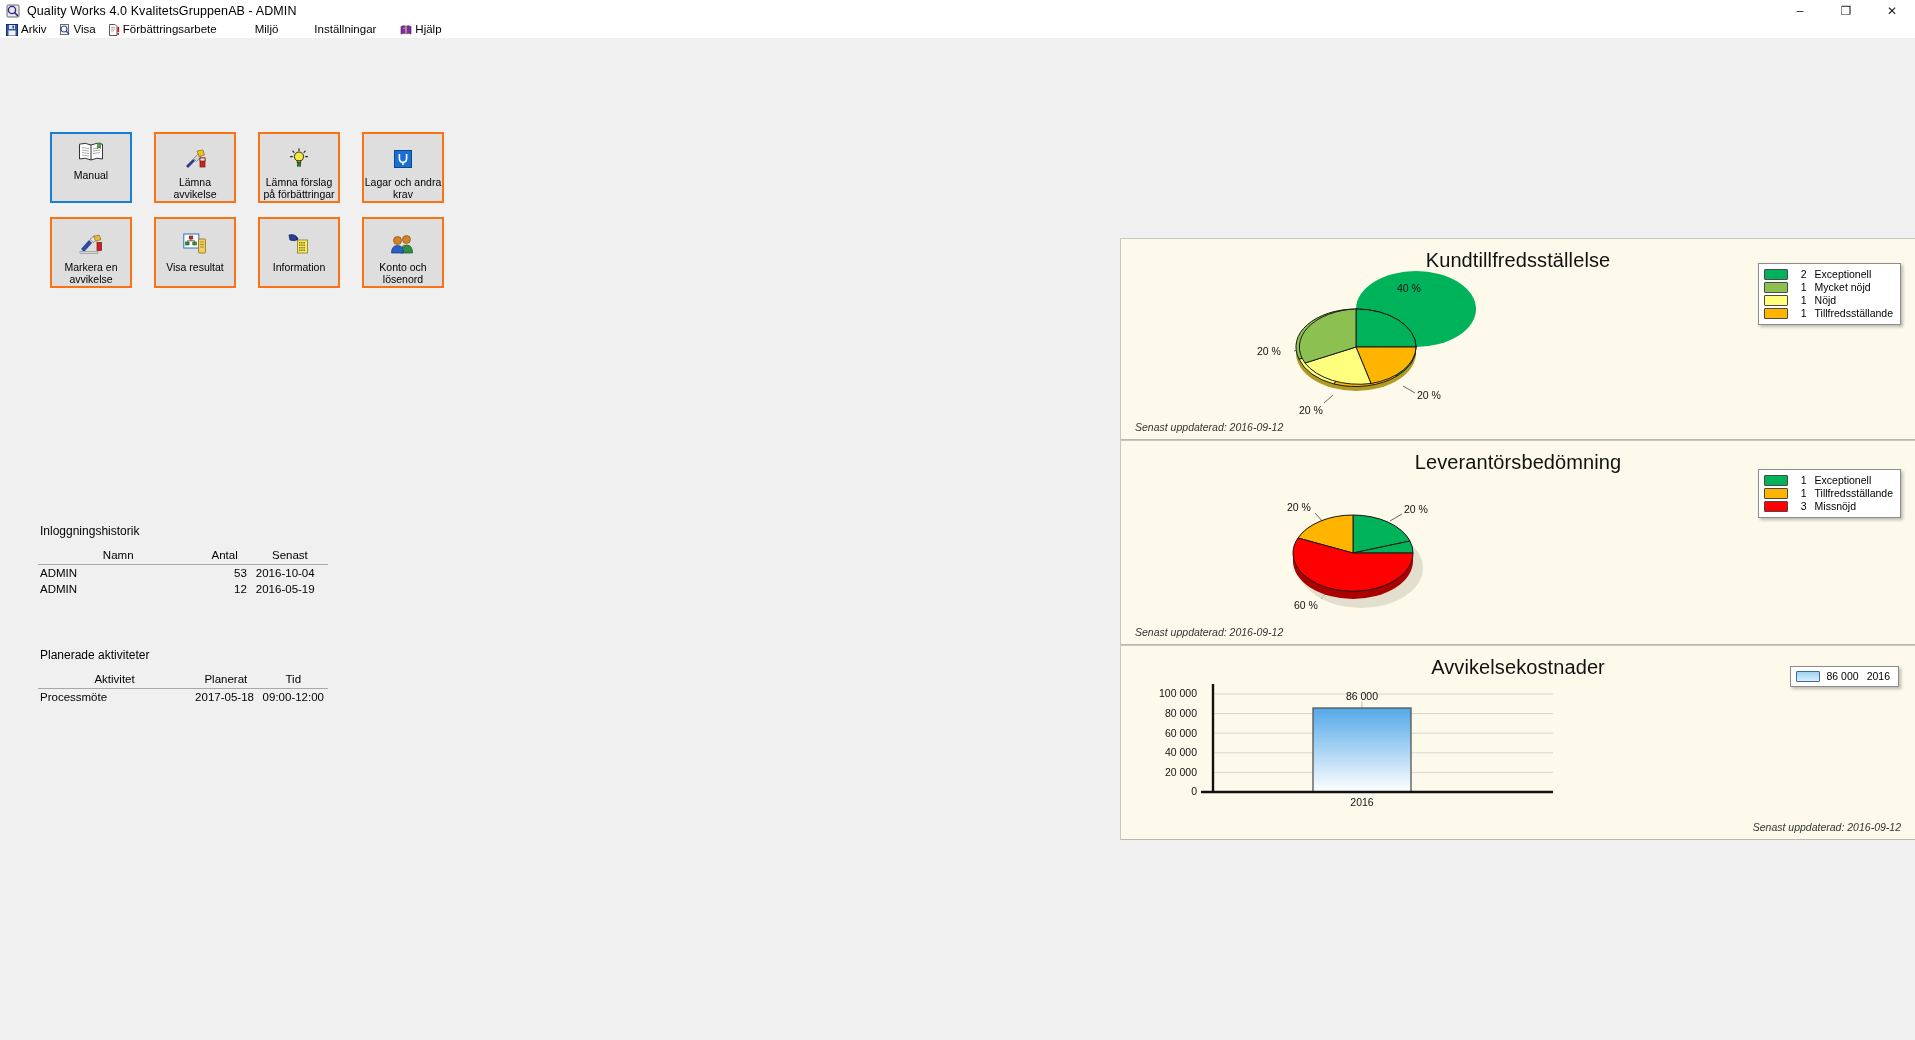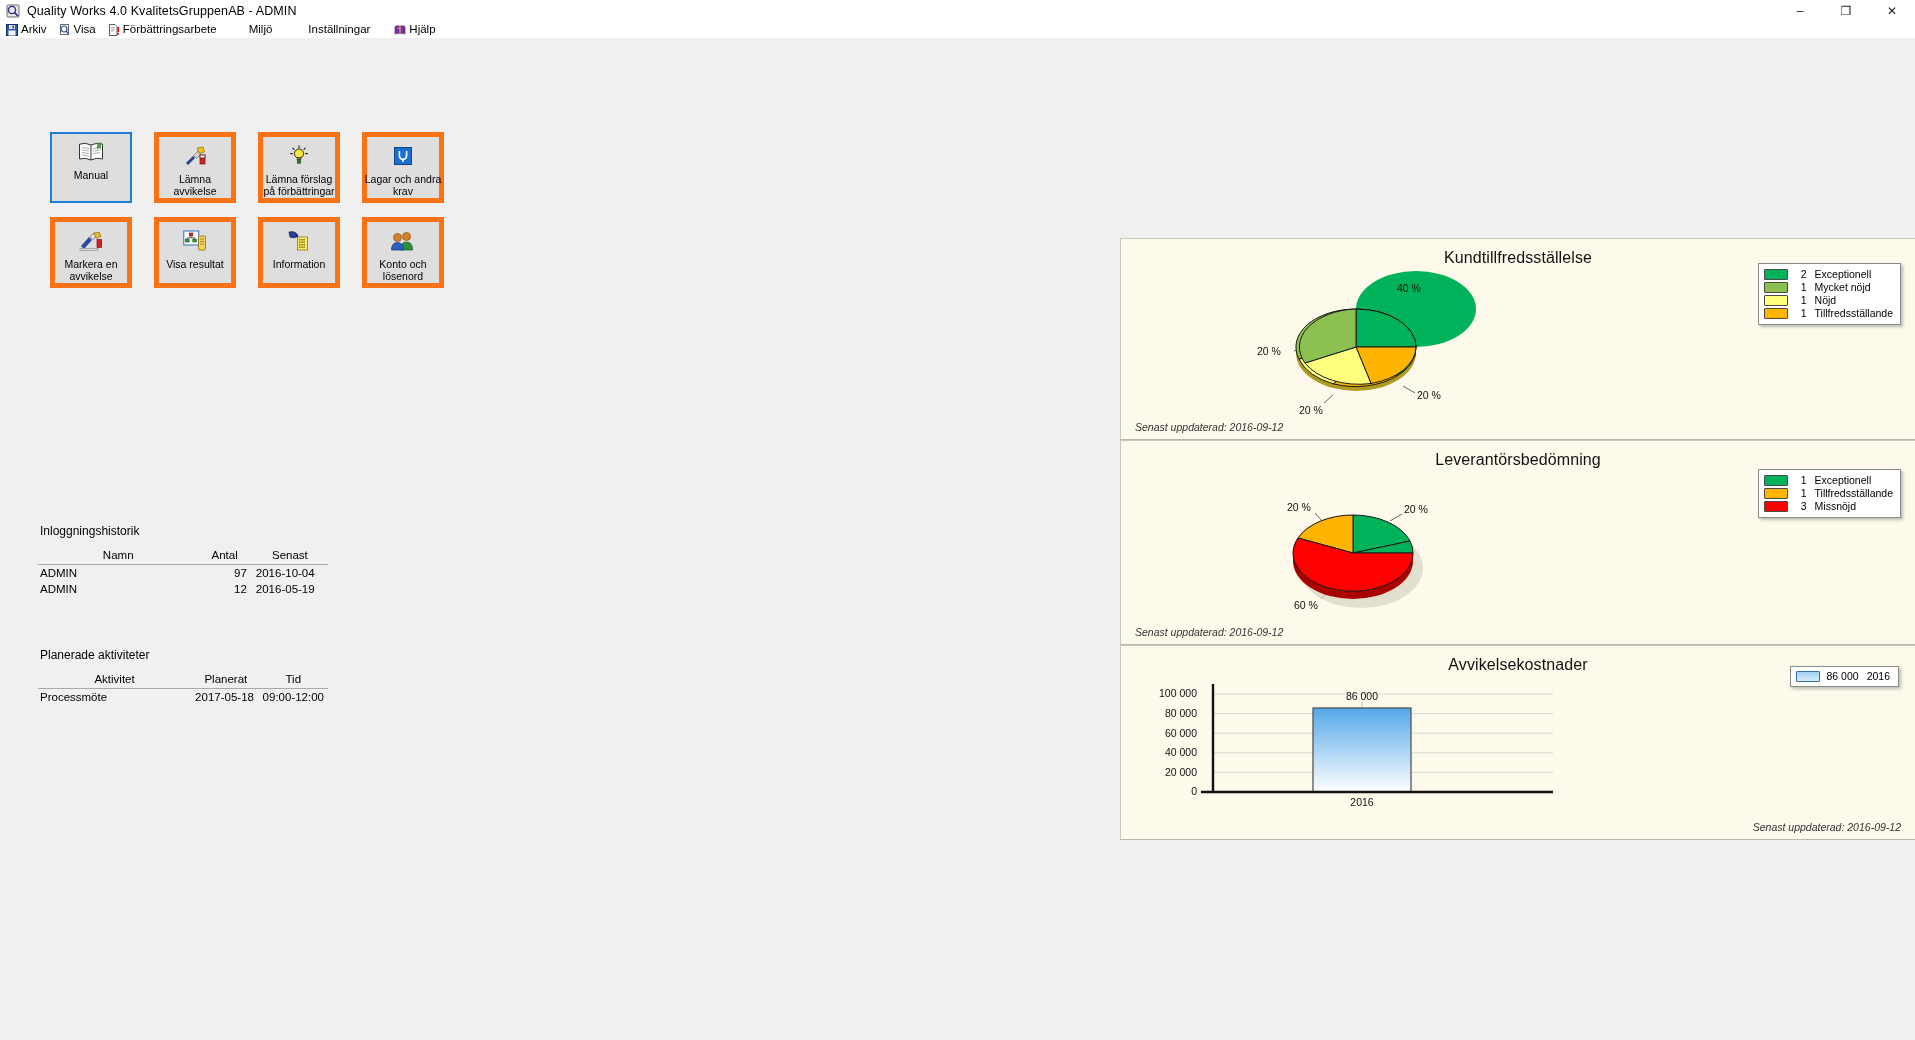--- a/index.html
+++ b/index.html
@@ -61,26 +61,26 @@
 
   
   #button-grid{
     position:absolute;left:50px;top:94px;
   }
   .btn-row{display:flex;}
   .btn-row.row2{margin-top:12px;}
   .qw-button{
     width:82px;height:71px;
     background:#dedede;
-    border:5px solid #f97316;
+    border:2px solid #f97316;
     margin-right:4px;
     display:flex;flex-direction:column;align-items:center;
     justify-content:flex-start;
     box-sizing:border-box;
-    padding-top:7px;
+    padding-top:13px;
     cursor:default;
     position:relative;
   }
   .qw-button.selected{
     border:2px solid #1a7ed6;
     padding-top:6px;
   }
   .qw-button .btn-icon{
     height:24px;width:26px;display:flex;align-items:center;justify-content:center;
     margin-bottom:5px;flex:none;
@@ -126,21 +126,21 @@
     border-left:1px solid #c8c8c0;
     border-bottom:1px solid #b9b9b2;
     position:relative;
     box-sizing:border-box;
     overflow:hidden;
   }
   .panel.p1{height:202px;}
   .panel.p2{height:205px;}
   .panel.p3{height:195px;}
   .panel-title{
-    text-align:center;font-size:16px;color:#111;
+    text-align:center;font-size:20px;color:#111;
     padding-top:10px;font-weight:normal;
     letter-spacing:0.1px;
   }
   .panel-updated{
     position:absolute;left:14px;bottom:6px;
     font-size:10.5px;font-style:italic;color:#333;
   }
   .panel-updated.right{left:auto;right:14px;}
 
   
@@ -220,21 +220,21 @@
         <line x1="3" y1="3.5" x2="7.2" y2="3.5" stroke="#8a8a8a" stroke-width="0.7"></line>
         <line x1="3" y1="5.2" x2="7.2" y2="5.2" stroke="#8a8a8a" stroke-width="0.7"></line>
         <line x1="3" y1="6.9" x2="6" y2="6.9" stroke="#8a8a8a" stroke-width="0.7"></line>
         <rect x="9.4" y="3" width="1.7" height="5.2" fill="#d41313"></rect>
         <rect x="9.4" y="9" width="1.7" height="1.8" fill="#d41313"></rect>
       </svg>
     </span>
     <span class="mi-label">Förbättringsarbete</span>
   </span>
 
-  <span class="menu-item" style="margin-left:20px;">
+  <span class="menu-item" style="margin-left:26px;">
     <span class="mi-label">Miljö</span>
   </span>
 
   <span class="menu-item" style="margin-left:24px;">
     <span class="mi-label">Inställningar</span>
   </span>
 
   <span class="menu-item" style="margin-left:12px;">
     <span class="mi-icon">
       <svg width="12" height="12" viewBox="0 0 12 12">
@@ -409,21 +409,21 @@
       <thead>
         <tr>
           <th class="ta-l" style="width:180px;">Namn</th>
           <th class="ta-r" style="width:48px;">Antal</th>
           <th class="ta-l" style="width:70px;padding-left:5px;">Senast</th>
         </tr>
       </thead>
       <tbody>
         <tr>
           <td class="ta-l">ADMIN</td>
-          <td class="ta-r">97</td>
+          <td class="ta-r">53</td>
           <td class="ta-l" style="padding-left:5px;">2016-10-04</td>
         </tr>
         <tr>
           <td class="ta-l">ADMIN</td>
           <td class="ta-r">12</td>
           <td class="ta-l" style="padding-left:5px;">2016-05-19</td>
         </tr>
       </tbody>
     </table>
   </div>

